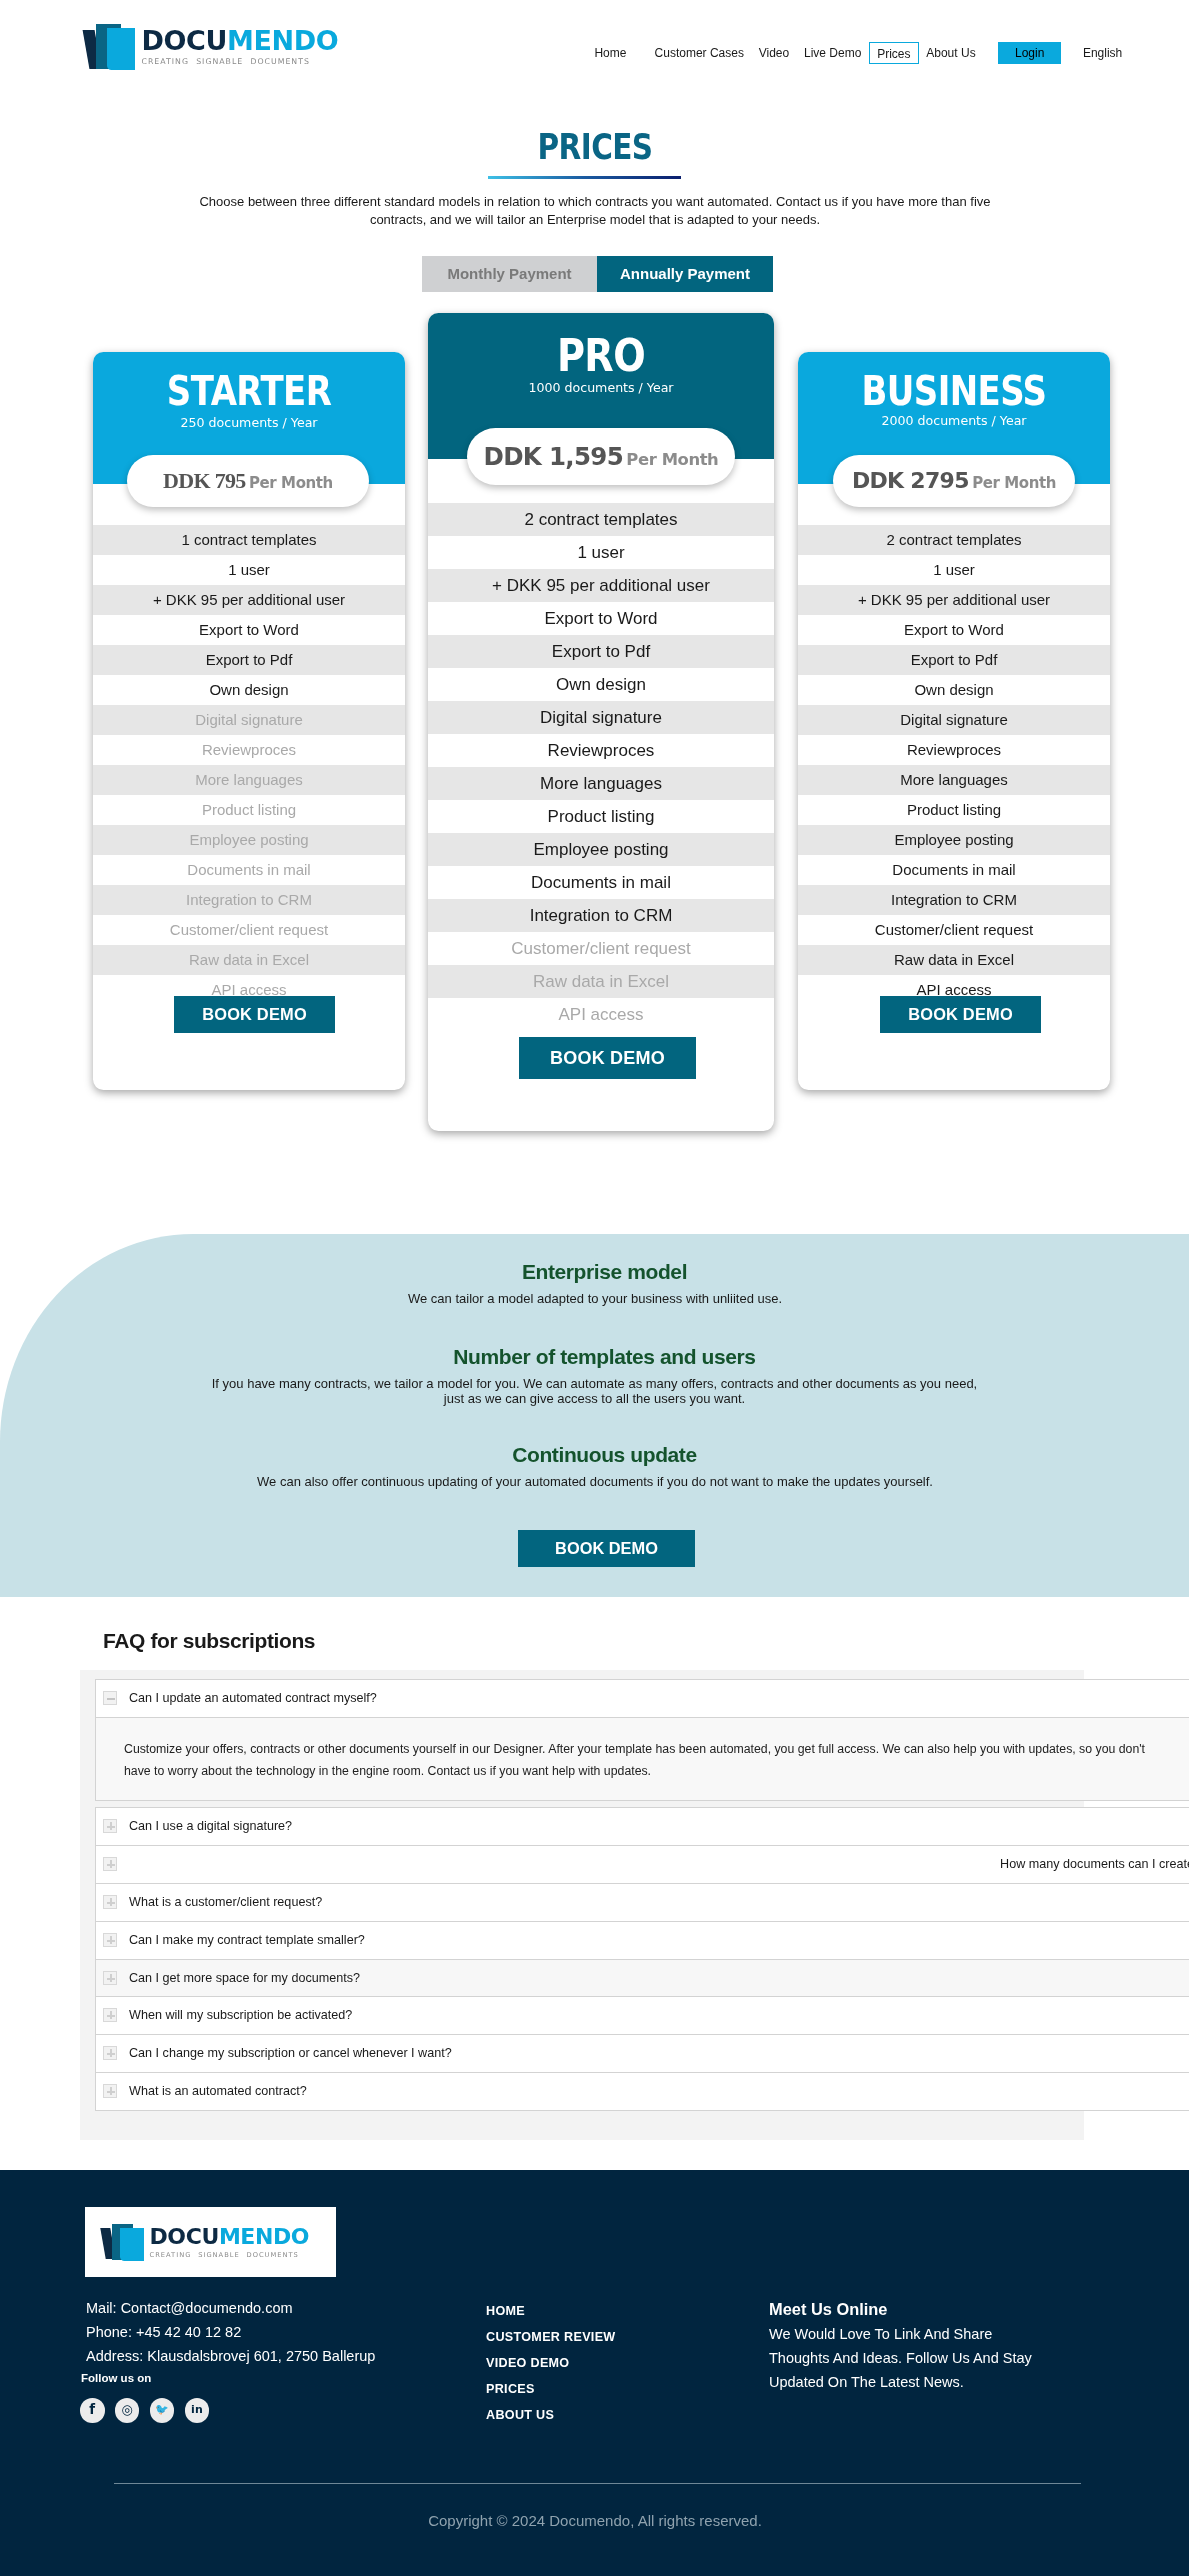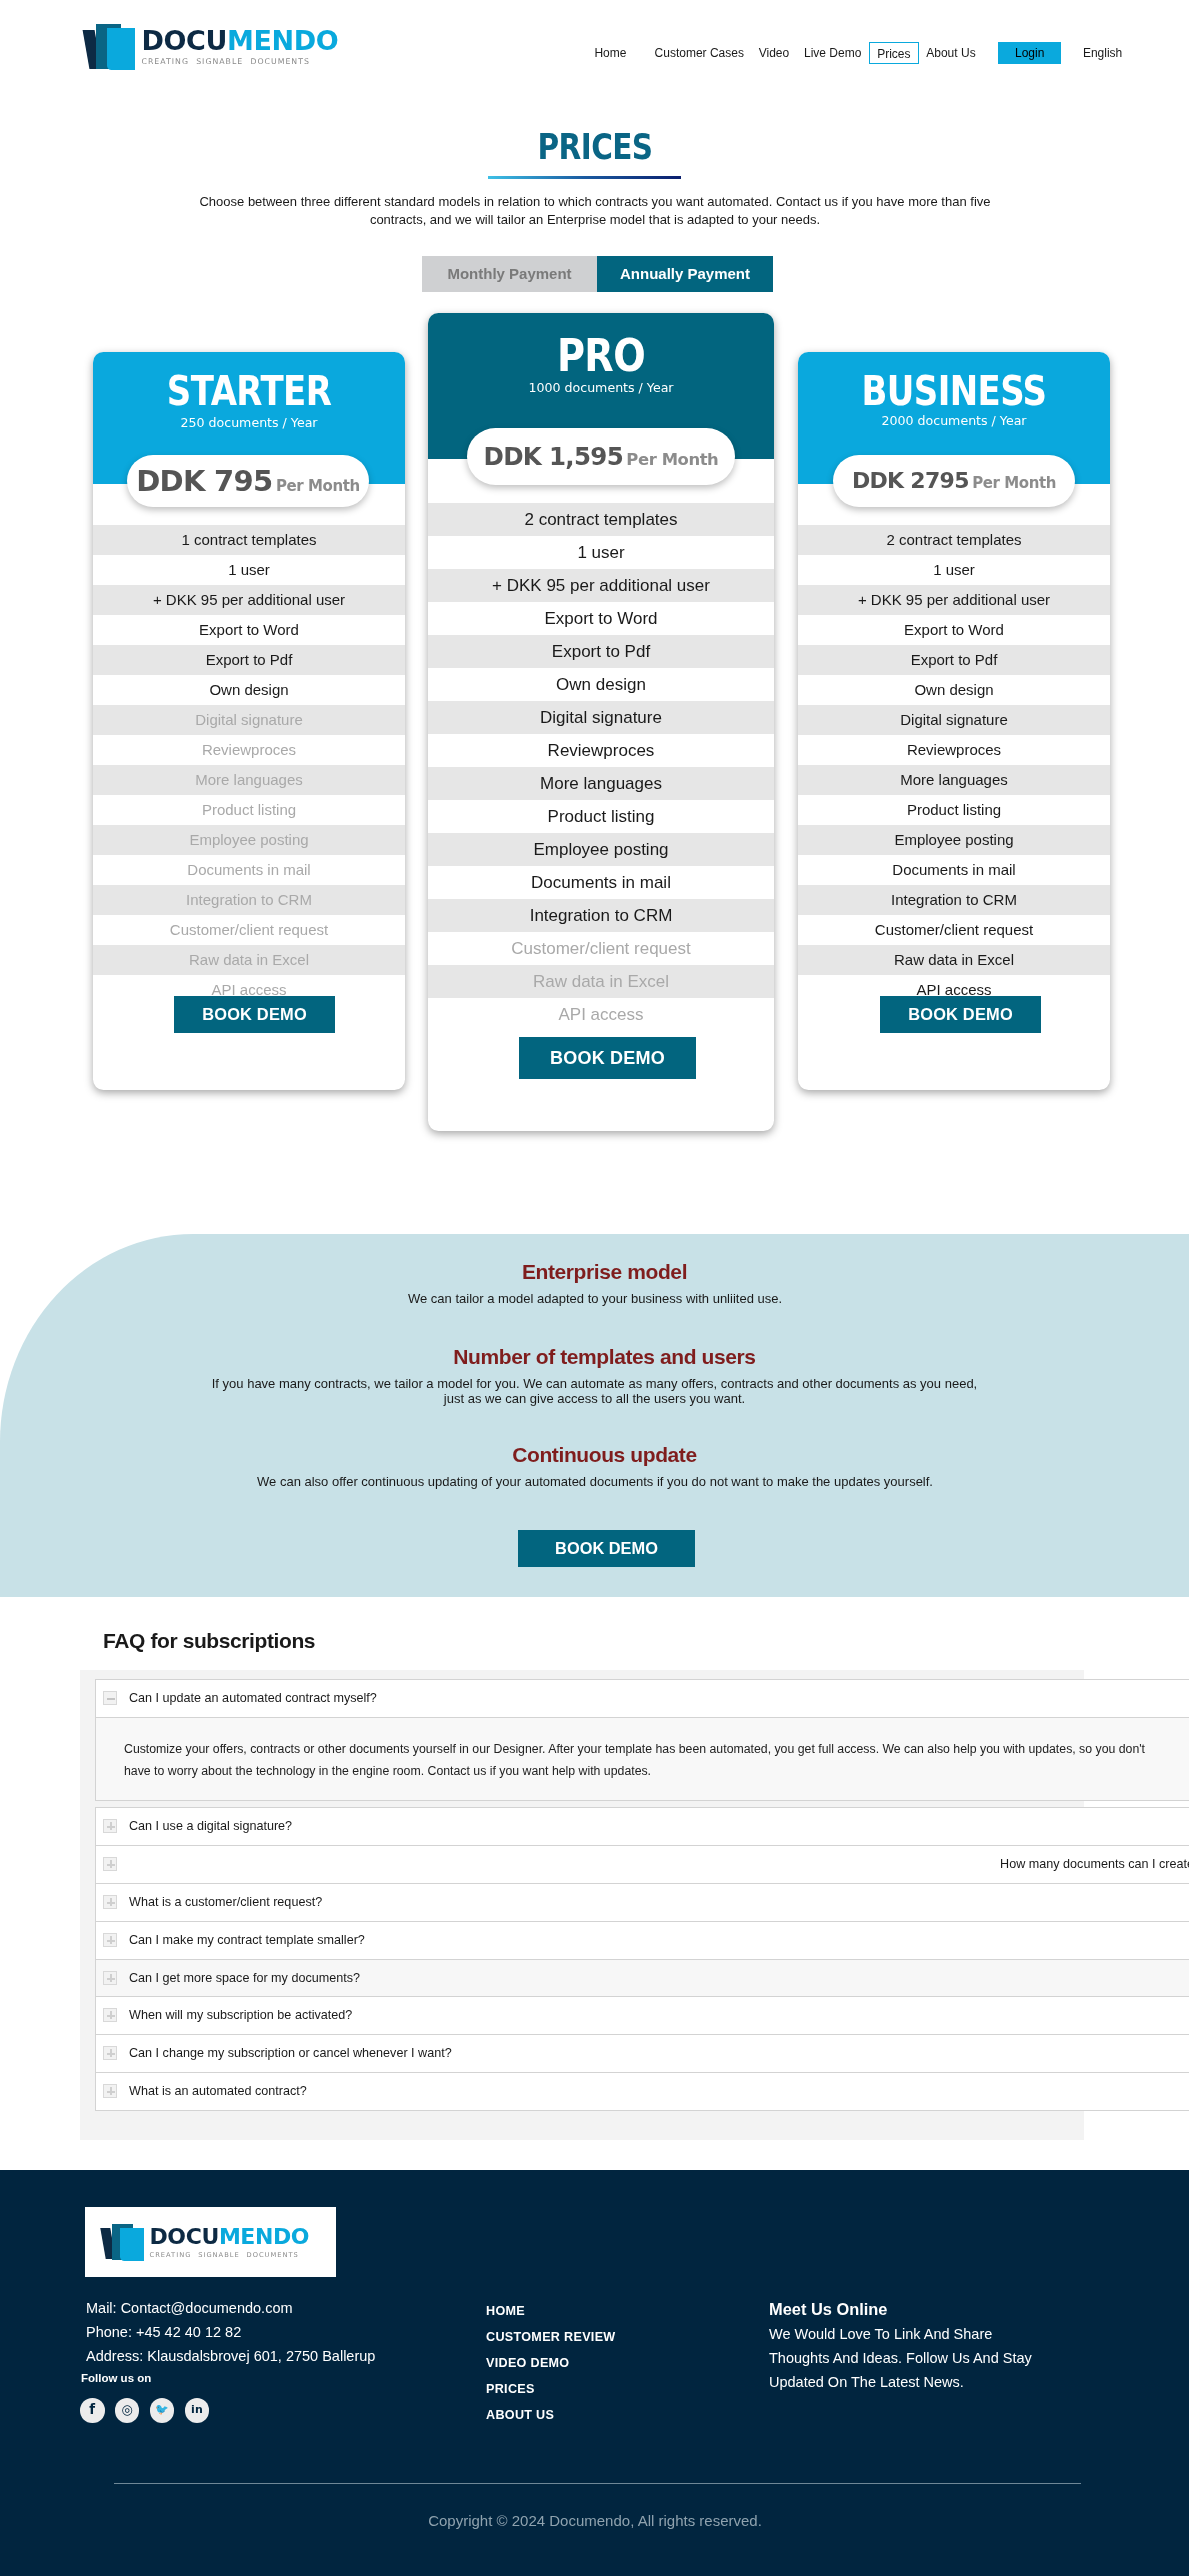--- a/index.html
+++ b/index.html
@@ -48,21 +48,21 @@
 .feat:nth-child(odd){background:#e6e6e6;}
 .feat.off{color:#a9a9a9;}
 .book-btn{position:absolute;background:#02657f;color:#fff;text-align:center;font-weight:bold;cursor:pointer;letter-spacing:0.2px;}
 
 
 .card.starter{left:93px;top:352px;width:312px;height:738px;}
 .card.starter .card-head{height:132px;background:#0aa8dd;}
 .card.starter .card-name{padding-top:18px;font-size:40px;line-height:43px;transform:scaleX(0.85);}
 .card.starter .card-sub{margin-top:1.5px;}
 .card.starter .price-pill{left:34px;top:103px;width:242px;height:52px;line-height:52px;}
-.card.starter .price-pill .amt{font-size:29px;}
+.card.starter .price-pill .amt{font-size:22px;font-family:Liberation Serif, serif;}
 .card.starter .price-pill .per{font-size:15px;}
 .card.starter .features{top:173px;}
 .card.starter .feat{height:30px;line-height:30px;font-size:15px;}
 .card.starter .book-btn{left:81px;top:644px;width:161px;height:37px;line-height:37px;font-size:16.4px;}
 
 
 .card.pro{left:428px;top:313px;width:346px;height:818px;}
 .card.pro .card-head{height:146px;background:#02657f;}
 .card.pro .card-name{padding-top:19.3px;font-size:45px;line-height:48px;transform:scaleX(0.85);}
 .card.pro .card-sub{margin-top:0px;}
@@ -80,21 +80,21 @@
 .card.business .price-pill{left:35px;top:103px;width:242px;height:52px;line-height:52px;}
 .card.business .price-pill .amt{font-size:22px;}
 .card.business .price-pill .per{font-size:15px;}
 .card.business .features{top:173px;}
 .card.business .feat{height:30px;line-height:30px;font-size:15px;}
 .card.business .book-btn{left:82px;top:644px;width:161px;height:37px;line-height:37px;font-size:16.4px;}
 
 
 .enterprise{position:absolute;top:1234px;left:0;width:1190px;height:363px;background:#c8e1e7;border-top-left-radius:193px 208px;}
 .ent-block{position:absolute;left:0;width:1190px;text-align:center;}
-.ent-h{font-weight:bold;font-size:21px;color:#7f1d1d;letter-spacing:-0.4px;margin-left:19px;}
+.ent-h{font-weight:bold;font-size:21px;color:#14532d;letter-spacing:-0.4px;margin-left:19px;}
 .ent-p{font-size:13px;color:#1a1a1a;line-height:15px;margin-top:7.4px;}
 .ent-btn{position:absolute;top:1530px;left:518px;width:177px;height:37px;line-height:37px;background:#02657f;color:#fff;text-align:center;font-size:16.4px;font-weight:bold;cursor:pointer;}
 
 
 .faq-title{position:absolute;top:1629px;left:103px;font-size:21px;font-weight:bold;color:#1a1a1a;letter-spacing:-0.4px;}
 .faq-wrap{position:absolute;top:1670px;left:80px;width:1004px;height:470px;background:#f3f3f3;}
 .faq-item{position:absolute;left:15px;width:1107px;background:#fff;border:0.7px solid #d3d3d3;}
 .faq-q{height:37px;line-height:37px;padding-left:33px;font-size:12.6px;color:#1a1a1a;position:relative;cursor:pointer;}
 .faq-icon{position:absolute;left:7.4px;top:11px;width:14px;height:14px;border:0.7px solid #d8d8d8;background:#f2f2f2;}
 .faq-icon.minus::after{content:"";position:absolute;left:2.2px;top:6px;width:8.2px;height:2.2px;background:#c4c4c4;}

